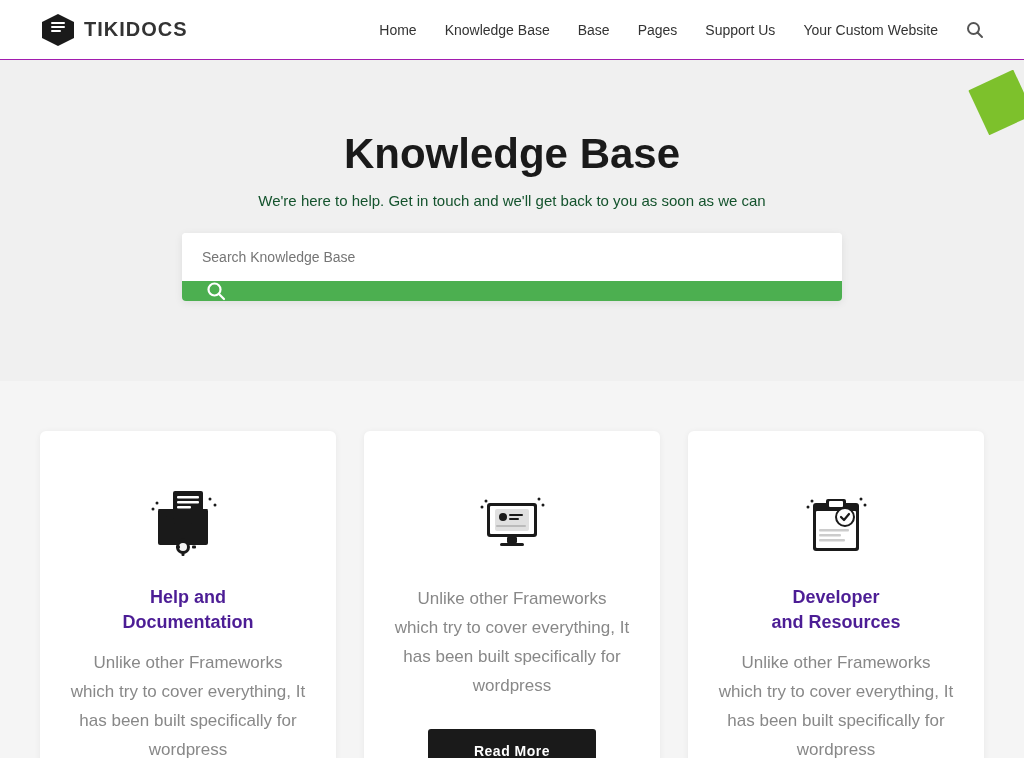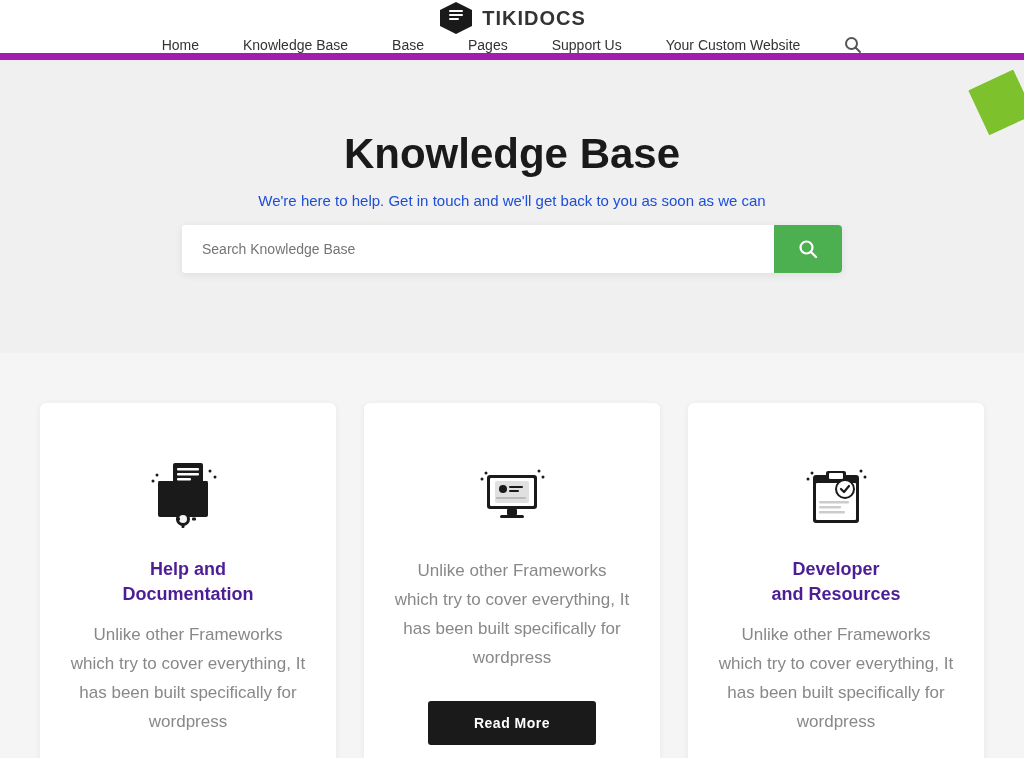--- a/index.html
+++ b/index.html
@@ -1,45 +1,44 @@
 <!DOCTYPE html>
 <html><head>
   <meta charset="utf-8">
   <style>
     * { box-sizing: border-box; margin: 0; padding: 0; }
     body { font-family: 'Segoe UI', Arial, sans-serif; background: #f5f5f5; color: #333; }
 
     
     .header {
       background: #fff;
-      border-bottom: 7px solid #a21caf;
+      border-bottom: 1px solid #a21caf;
       display: flex;
       align-items: center;
       justify-content: space-between;
       padding: 0 40px;
       height: 60px;
-      flex-direction: column;
     }
     .logo {
       display: flex;
       align-items: center;
       gap: 8px;
       font-weight: 800;
       font-size: 20px;
       letter-spacing: 1px;
       text-transform: uppercase;
     }
     .logo-icon {
       width: 36px;
       height: 36px;
     }
     .nav {
       display: flex;
       align-items: center;
-      gap: 44px;
+      gap: 28px;
       font-size: 14px;
     }
     .nav-item {
       color: #333;
       text-decoration: none;
       cursor: pointer;
     }
     .search-icon-nav {
       cursor: pointer;
       font-size: 16px;
@@ -55,31 +54,32 @@
       overflow: hidden;
     }
     .hero-title {
       font-size: 42px;
       font-weight: 800;
       color: #1a1a1a;
       margin-bottom: 14px;
     }
     .hero-subtitle {
       font-size: 15px;
-      color: #1d4ed8;
-      margin-bottom: 16px;
+      color: #14532d;
+      margin-bottom: 24px;
     }
     .search-bar {
       display: flex;
       max-width: 660px;
       margin: 0 auto;
       background: #fff;
       border-radius: 4px;
       overflow: hidden;
       box-shadow: 0 2px 8px rgba(0,0,0,0.08);
+      flex-direction: column;
     }
     .search-bar input {
       flex: 1;
       border: none;
       outline: none;
       padding: 16px 20px;
       font-size: 14px;
       color: #888;
     }
     .search-bar button {

